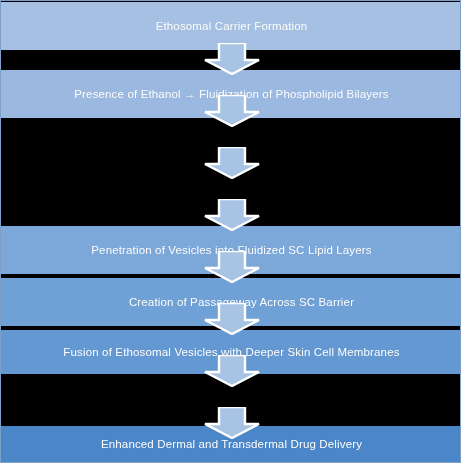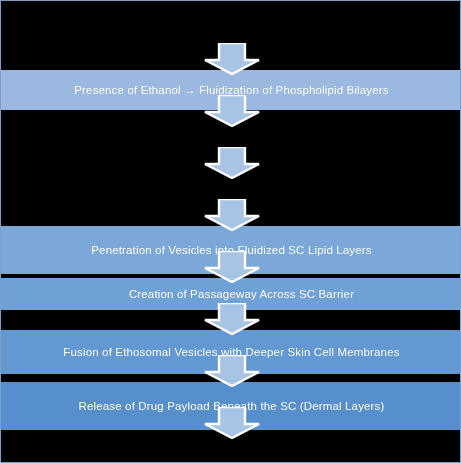--- a/index.html
+++ b/index.html
@@ -47,34 +47,37 @@
   .connector svg {
     display: block;
     margin: 0 auto;
   }
 </style>
 </head>
 <body>
 
 <div id="flowchart" style="background: rgb(0, 0, 0); border-color: rgb(125, 158, 198);">
 
-  <div class="step-row" style="top: 69px; height: 40px; background: rgb(155, 185, 224);">
+  <div class="step-row" style="top: 1px; height: 48px; background: rgb(165, 192, 227);">
+    <span class="step-label" style="color: rgb(255, 255, 255);">Ethosomal Carrier Formation</span>
+  </div>
+  <div class="step-row" style="top: 69px; height: 48px; background: rgb(155, 185, 224);">
     <span class="step-label" style="color: rgb(255, 255, 255);">Presence of Ethanol → Fluidization of Phospholipid Bilayers</span>
   </div>
   <div class="step-row" style="top: 225px; height: 48px; background: rgb(123, 167, 217);">
     <span class="step-label" style="color: rgb(255, 255, 255);">Penetration of Vesicles into Fluidized SC Lipid Layers</span>
   </div>
-  <div class="step-row" style="top: 277px; height: 32px; background: rgb(111, 160, 214); padding-left: 20px;">
+  <div class="step-row" style="top: 277px; height: 48px; background: rgb(111, 160, 214); padding-left: 20px;">
     <span class="step-label" style="color: rgb(255, 255, 255);">Creation of Passageway Across SC Barrier</span>
   </div>
   <div class="step-row" style="top: 329px; height: 44px; background: rgb(99, 152, 210);">
     <span class="step-label" style="color: rgb(255, 255, 255);">Fusion of Ethosomal Vesicles with Deeper Skin Cell Membranes</span>
   </div>
-  <div class="step-row" style="top: 381px; height: 48px; background: rgb(87, 143, 205);">
-    <span class="step-label" style="color: rgb(255, 255, 255);">Release of Drug Payload Beneath the SC (Dermal Layers)</span>
+  <div class="step-row" style="top: 425px; height: 37px; background: rgb(74, 134, 200);">
+    <span class="step-label" style="color: rgb(255, 255, 255);">Enhanced Dermal and Transdermal Drug Delivery</span>
   </div>
 
   <div class="connector" style="top: 42px;">
     <svg width="62" height="32" viewBox="0 0 62 32">
       <polygon points="18,0 44,0 44,17 58,17 31,31 4,17 18,17" fill="#a8c4e5" stroke="#ffffff" stroke-width="2.4" stroke-linejoin="miter"></polygon>
     </svg>
   </div>
   <div class="connector" style="top: 94px;">
     <svg width="62" height="32" viewBox="0 0 62 32">
       <polygon points="18,0 44,0 44,17 58,17 31,31 4,17 18,17" fill="#a8c4e5" stroke="#ffffff" stroke-width="2.4" stroke-linejoin="miter"></polygon>

